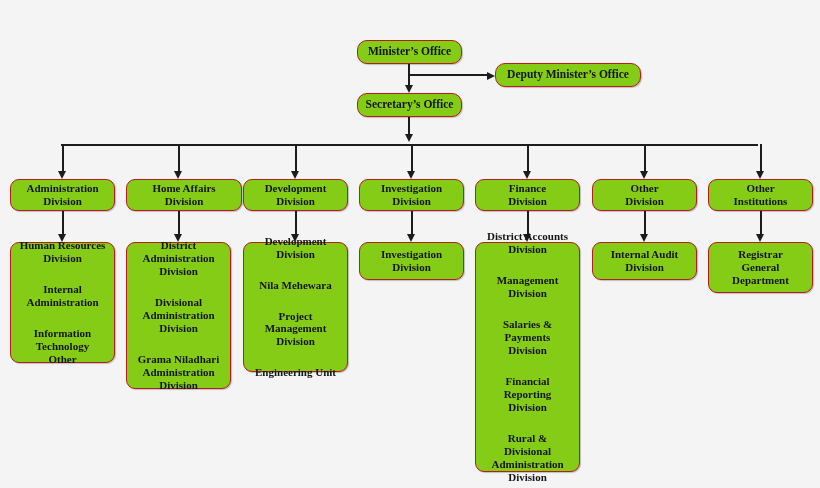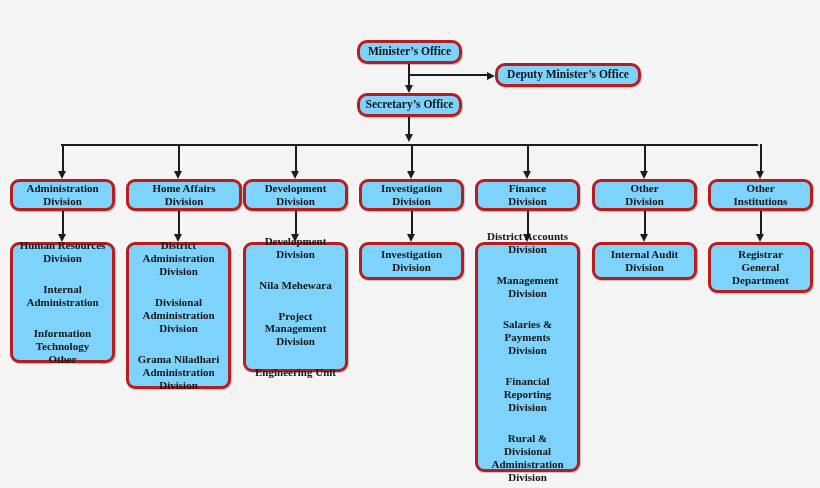--- a/index.html
+++ b/index.html
@@ -17,22 +17,22 @@
   #chart {
     position: relative;
     width: 820px;
     height: 488px;
   }
 
   
   .node {
     position: absolute;
     box-sizing: border-box;
-    background: #7dd3fc;
-    border: 3px solid #b91c1c;
+    background: #84cc16;
+    border: 1px solid #b91c1c;
     border-radius: 9px;
     box-shadow: 1px 1px 1px rgba(0,0,0,0.22);
     display: flex;
     flex-direction: column;
     align-items: center;
     justify-content: center;
     text-align: center;
     font-weight: bold;
     color: #151515;
     font-size: 11px;

